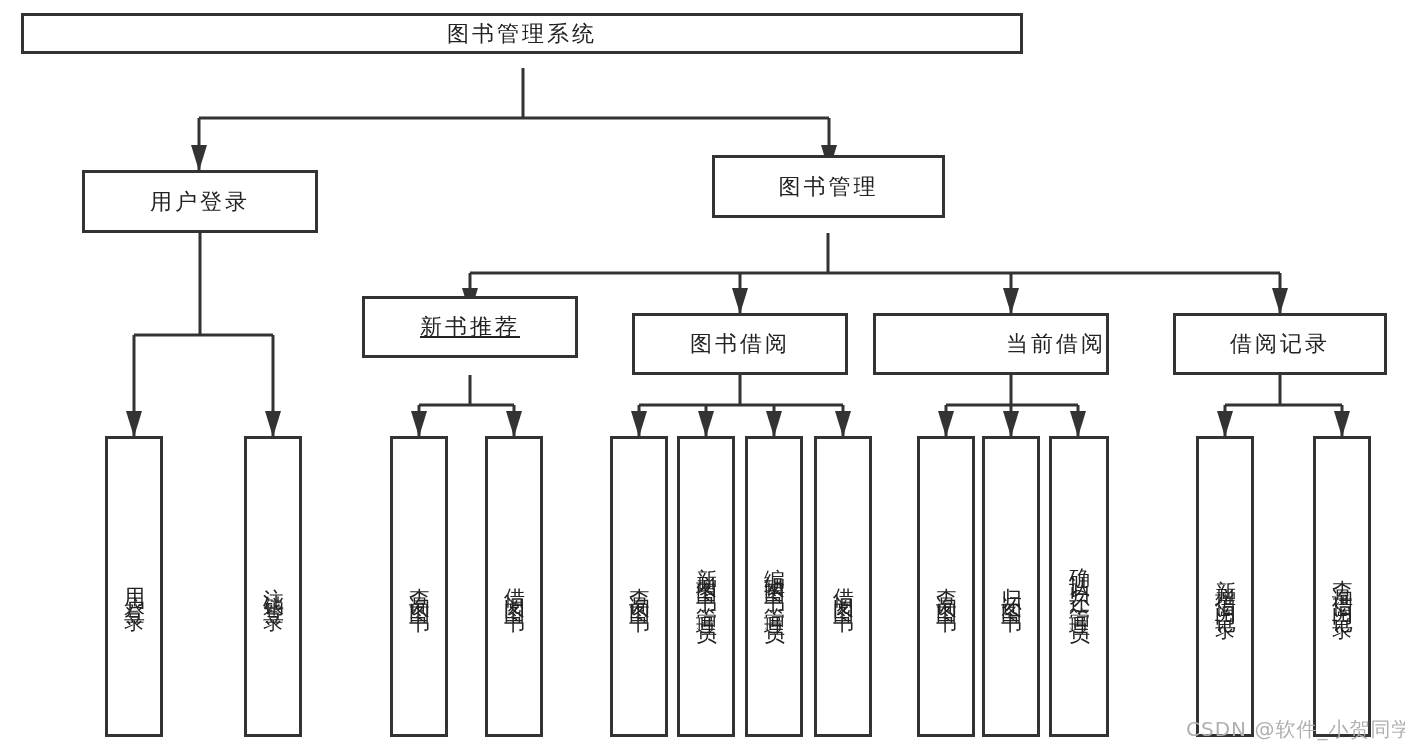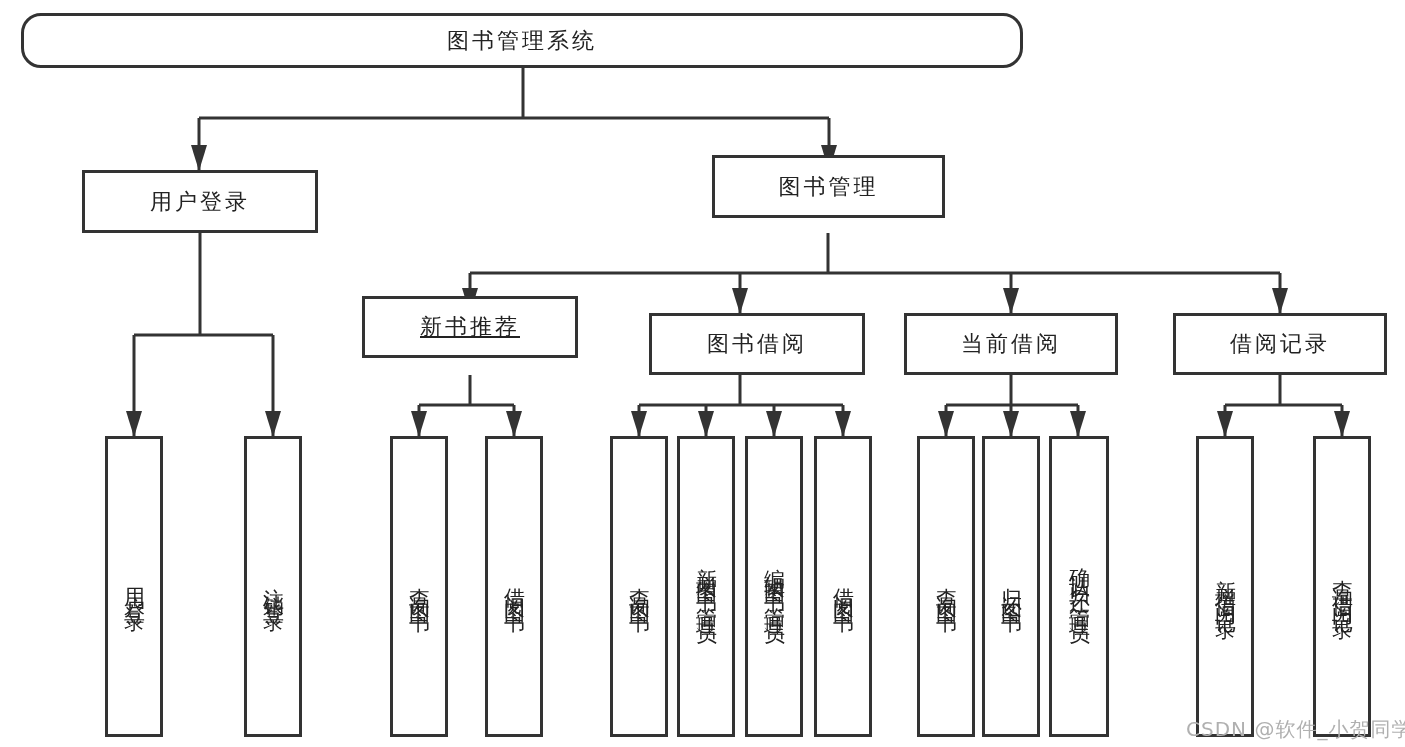--- a/index.html
+++ b/index.html
@@ -95,38 +95,38 @@
       <line x1="946" y1="405" x2="946" y2="436" marker-end="url(#arrow)"></line>
       <line x1="1011" y1="405" x2="1011" y2="436" marker-end="url(#arrow)"></line>
       <line x1="1078" y1="405" x2="1078" y2="436" marker-end="url(#arrow)"></line>
 
       <path d="M1280,375 V405 M1225,405 H1342"></path>
       <line x1="1225" y1="405" x2="1225" y2="436" marker-end="url(#arrow)"></line>
       <line x1="1342" y1="405" x2="1342" y2="436" marker-end="url(#arrow)"></line>
     </g>
   </svg>
 
-  <div class="hbox" style="left:21px;top:13px;width:1002px;height:55px;border-radius:20px;">
+  <div class="hbox" style="left:21px;top:13px;width:1002px;height:41px;">
     <span>图书管理系统</span>
   </div>
 
   <div class="hbox" style="left:82px;top:170px;width:236px;height:63px;">
     <span>用户登录</span>
   </div>
   <div class="hbox" style="left:712px;top:155px;width:233px;height:63px;">
     <span>图书管理</span>
   </div>
 
   <div class="hbox" style="left:362px;top:296px;width:216px;height:62px;text-decoration:underline;">
     <span>新书推荐</span>
   </div>
-  <div class="hbox" style="left:632px;top:313px;width:216px;height:62px;margin-left:17px;">
+  <div class="hbox" style="left:632px;top:313px;width:216px;height:62px;">
     <span>图书借阅</span>
   </div>
-  <div class="hbox" style="left:904px;top:313px;width:214px;height:62px;">
+  <div class="hbox" style="left:873px;top:313px;width:236px;height:62px;justify-content:flex-end;">
     <span>当前借阅</span>
   </div>
   <div class="hbox" style="left:1173px;top:313px;width:214px;height:62px;">
     <span>借阅记录</span>
   </div>
 
   <div class="vbox" style="left:105px;">
     <span>用户登录</span>
   </div>
   <div class="vbox" style="left:244px;">

